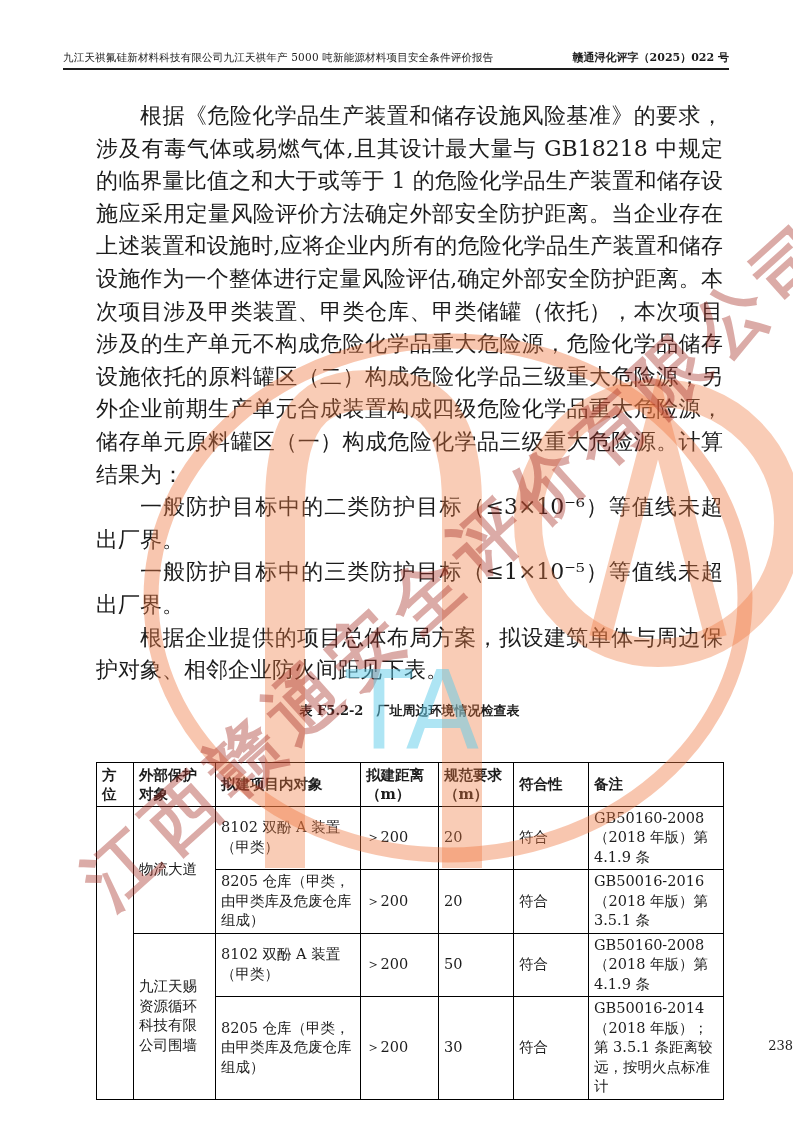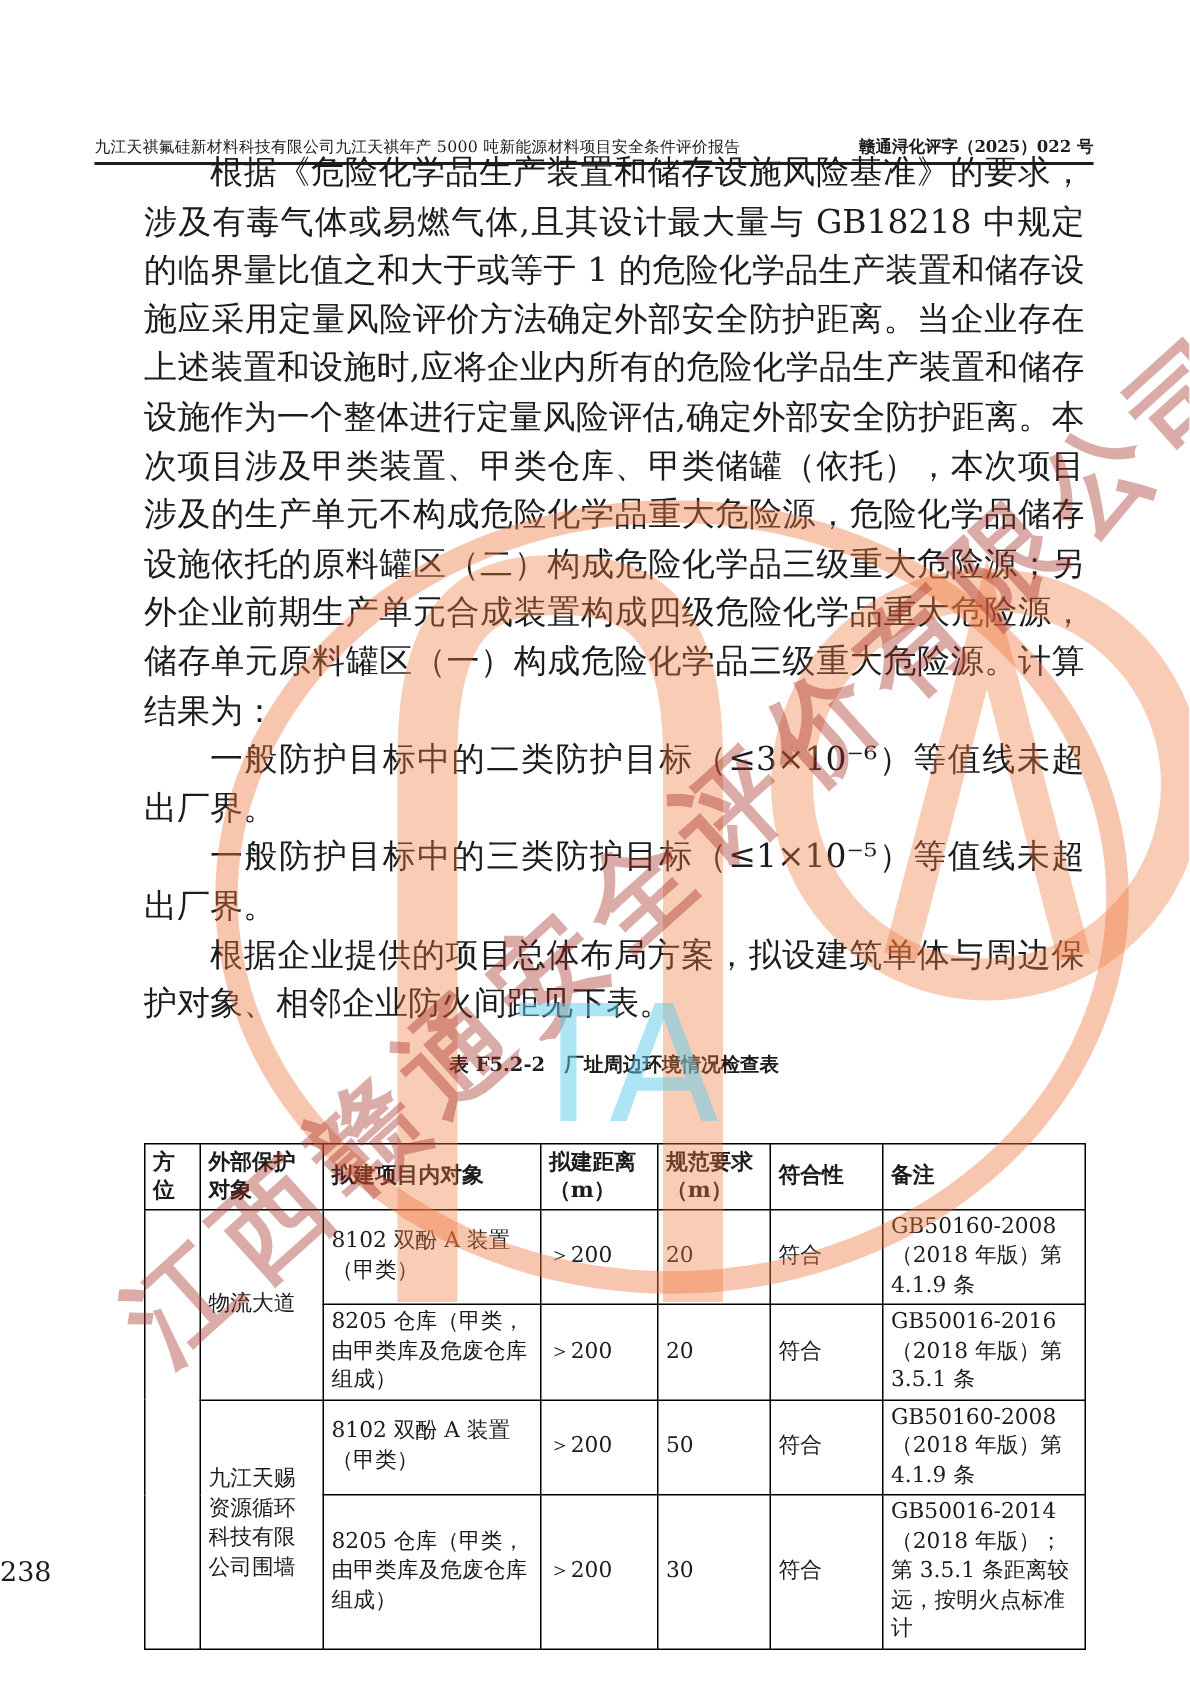--- a/index.html
+++ b/index.html
@@ -5,21 +5,21 @@
   html,body { margin:0; padding:0; background:#fff; }
   .page {
     position:relative; width:793px; height:1122px; background:#ffffff;
     overflow:hidden; font-family:"DejaVu Serif","Liberation Serif",serif;
     color:#1c1c1c;
   }
   
   .header {
     position:absolute; left:63px; top:50px; width:666px;
     display:flex; justify-content:space-between; align-items:flex-end;
-    border-bottom:2px solid #1d1d1d; padding-bottom:3px; z-index:1;margin-top:40px;
+    border-bottom:2px solid #1d1d1d; padding-bottom:3px; z-index:1;
   }
   .header-left { font-size:10.5px; letter-spacing:0.2px; }
   .header-right { font-size:11px; font-weight:bold; white-space:nowrap; margin-left:8px; }
   
   .content { position:absolute; left:96px; top:100px; width:627px; z-index:1; }
   .content p {
     margin:0; font-size:22px; line-height:32.6px;
     text-align:justify; text-indent:2em;
   }
   .table-title {
@@ -38,21 +38,21 @@
   }
   table.env th { font-weight:bold; }
   tr.r-head  { height:40px; }
   tr.r1 { height:56px; }
   tr.r2 { height:58px; }
   tr.r3 { height:55px; }
   tr.r4 { height:76px; }
   
   .page-number {
     position:absolute; left:0; top:1038px; width:100%;
-    text-align:left; font-size:18px; z-index:1;
+    text-align:right; font-size:13px; z-index:1;
   }
   
   .watermark {
     position:absolute; inset:0; z-index:3; pointer-events:none;
   }
   .wm-company {
     position:absolute; left:95px; top:845px;
     transform:rotate(-42deg); transform-origin:0 50%;
     font-size:72px; font-weight:bold; letter-spacing:10px;
     white-space:nowrap; color:rgba(166,44,36,0.40);

